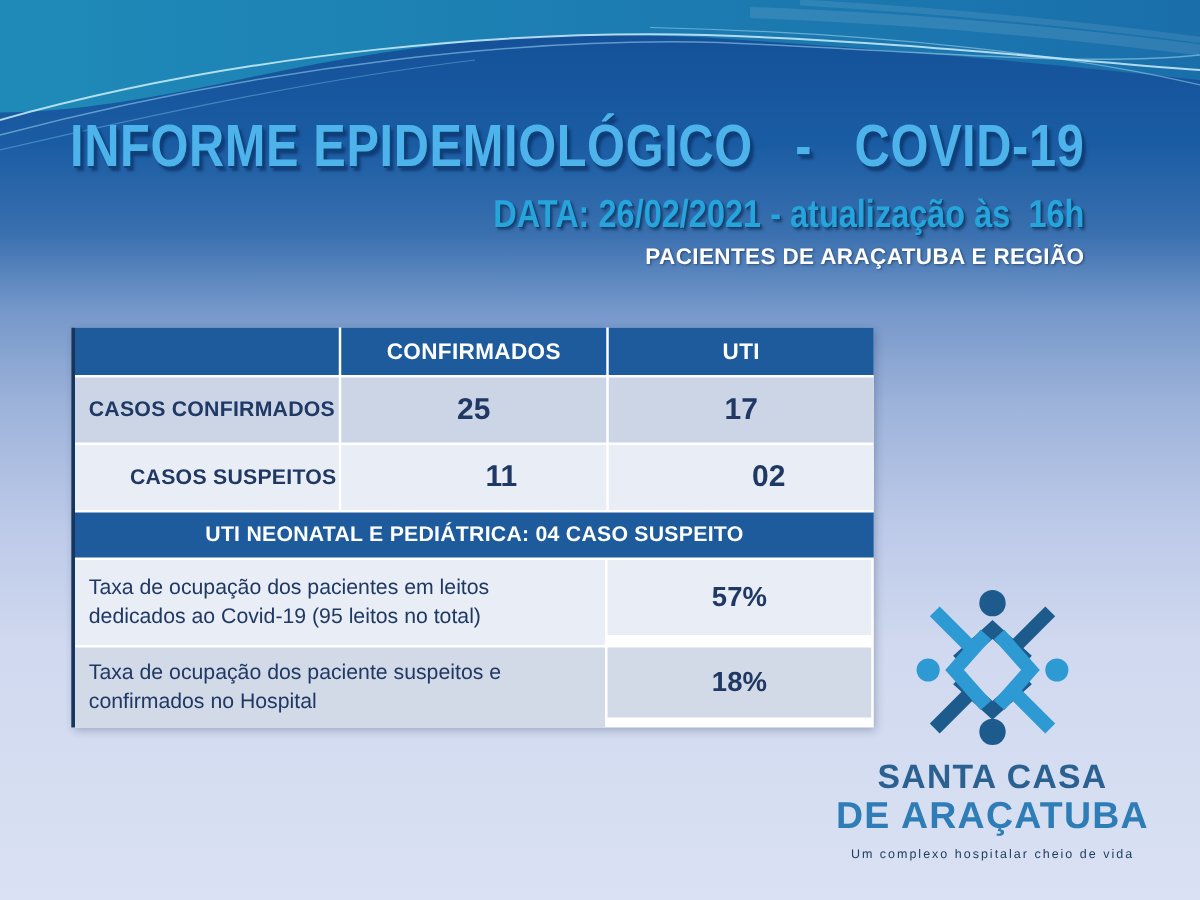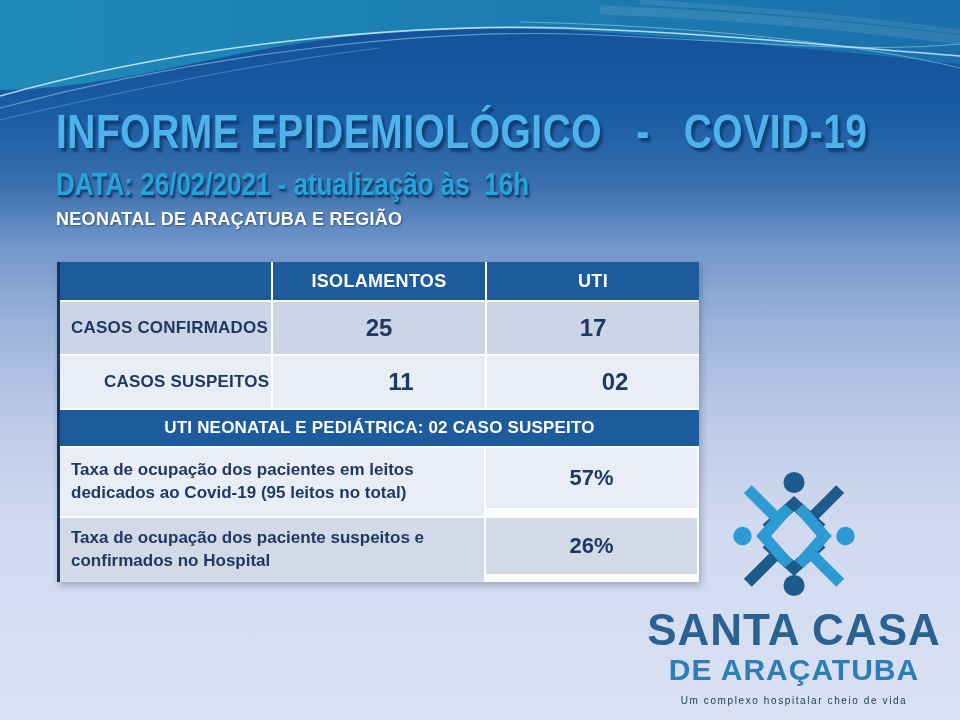--- a/index.html
+++ b/index.html
@@ -5,21 +5,21 @@
   html,body{margin:0;padding:0;background:#222;}
   .slide{
     position:relative;width:960px;height:720px;overflow:hidden;
     font-family:"Liberation Sans",sans-serif;
     background:linear-gradient(180deg,
       #124d96 0%, #1a5ca3 16%, #3a70af 26%, #7396c9 34%,
       #9db3da 45%, #bcc9e8 58%, #d0d9ef 72%, #dae1f4 100%);
   }
   .bg-art{position:absolute;top:0;left:0;}
   
-  .title-block{position:absolute;left:56px;top:108px;}
+  .title-block{position:absolute;left:56px;top:94px;text-align:right;}
   .page-title{
     font-size:39px;font-weight:bold;color:#4db3ea;white-space:pre;
     letter-spacing:.5px;line-height:1;
     transform:scale(1,1.22);transform-origin:left top;
     text-shadow:1px 1px 0 #0d4178, 3px 3px 2px rgba(8,40,90,.6);
   }
   .date-line{
     margin-top:22px;font-size:26px;font-weight:bold;color:#25a5dc;white-space:pre;
     transform:scale(1,1.2);transform-origin:left top;line-height:1;
     text-shadow:1px 1px 0 #133f70, 2px 2px 2px rgba(10,35,70,.55);
@@ -45,26 +45,26 @@
   .label-cell{justify-content:flex-start;padding-left:11px;
     font-size:17px;font-weight:bold;color:#1f3864;letter-spacing:.2px;}
   .num-cell{justify-content:center;font-size:24px;font-weight:bold;color:#1f3864;text-align:right;}
   .merged-row{
     background:#1d5b9d;color:#fff;height:36px;display:flex;align-items:center;
     justify-content:center;font-size:17px;font-weight:bold;letter-spacing:.2px;
   }
   .rate1 .cell{background:#e9edf5;height:60px;}
   .rate2 .cell{background:#d2d9e7;height:56px;}
   .rate-label{justify-content:flex-start;padding:4px 14px 4px 11px;
-    font-size:17px;font-weight:bold;color:#1f3864;line-height:1.35;}
+    font-size:17px;font-weight:normal;color:#1f3864;line-height:1.35;}
   .rate-value{justify-content:center;font-size:22px;font-weight:bold;color:#1f3864;}
   
   .logo{position:absolute;left:634px;top:468px;width:320px;text-align:center;}
   .logo-icon{display:block;margin:0 auto;}
-  .logo-name{font-size:44px;font-weight:bold;color:#2b6191;letter-spacing:1px;
+  .logo-name{font-size:27px;font-weight:bold;color:#2b6191;letter-spacing:1px;
     margin-top:8px;line-height:1;}
   .logo-location{font-size:30px;font-weight:bold;color:#2f7db6;letter-spacing:1px;
     margin-top:3px;line-height:1;}
   .logo-tagline{font-size:10px;font-weight:normal;color:#20405f;
     letter-spacing:1.6px;margin-top:11px;white-space:nowrap;line-height:1;}
 </style>
 </head>
 <body>
 
 <div class="slide">
@@ -82,52 +82,52 @@
     <path d="M0,108 C220,50 430,30 575,34 C730,40 860,54 960,44" fill="none" stroke="rgba(170,225,250,0.5)" stroke-width="1.2"></path>
     <path d="M520,22 C700,26 860,44 960,68" fill="none" stroke="rgba(190,235,255,0.45)" stroke-width="1"></path>
     <path d="M600,10 C760,16 880,30 960,40" fill="none" stroke="rgba(255,255,255,0.10)" stroke-width="9"></path>
     <path d="M640,2 C780,10 900,24 960,32" fill="none" stroke="rgba(255,255,255,0.09)" stroke-width="5"></path>
     <path d="M0,120 C120,92 250,64 380,48" fill="none" stroke="rgba(150,215,245,0.35)" stroke-width="1"></path>
   </svg>
 
   <div class="title-block">
     <div class="page-title">INFORME EPIDEMIOLÓGICO   -   COVID-19</div>
     <div class="date-line">DATA: 26/02/2021 - atualização às  16h</div>
-    <div class="subtitle">NEONATAL DE ARAÇATUBA E REGIÃO</div>
+    <div class="subtitle">PACIENTES DE ARAÇATUBA E REGIÃO</div>
   </div>
 
   <div class="tbl">
     <div class="grid3 thead">
       <div class="cell"></div>
-      <div class="cell">ISOLAMENTOS</div>
+      <div class="cell">CONFIRMADOS</div>
       <div class="cell">UTI</div>
     </div>
 
     <div class="grid3 row-odd">
       <div class="cell label-cell">CASOS CONFIRMADOS</div>
       <div class="cell num-cell">25</div>
       <div class="cell num-cell">17</div>
     </div>
 
     <div class="grid3 row-even">
       <div class="cell label-cell">CASOS SUSPEITOS</div>
       <div class="cell num-cell">11</div>
       <div class="cell num-cell">02</div>
     </div>
 
-    <div class="merged-row">UTI NEONATAL E PEDIÁTRICA: 02 CASO SUSPEITO</div>
+    <div class="merged-row">UTI NEONATAL E PEDIÁTRICA: 04 CASO SUSPEITO</div>
 
     <div class="grid2 rate1">
       <div class="cell rate-label">Taxa de ocupação dos  pacientes em leitos dedicados ao Covid-19 (95 leitos no total)</div>
       <div class="cell rate-value">57%</div>
     </div>
 
     <div class="grid2 rate2">
       <div class="cell rate-label">Taxa de ocupação dos paciente suspeitos e confirmados no Hospital</div>
-      <div class="cell rate-value">26%</div>
+      <div class="cell rate-value">18%</div>
     </div>
   </div>
 
   <div class="logo">
     <svg class="logo-icon" width="136" height="132" viewBox="0 0 200 200">
       <g fill="none" stroke="#1e5b8d" stroke-width="17" stroke-linejoin="miter">
         <path d="M170,32 L120,82"></path>
         <path d="M30,174 L80,124"></path>
         <path d="M58,92 L100,54 L142,92"></path>
         <path d="M58,114 L100,152 L142,114"></path>

